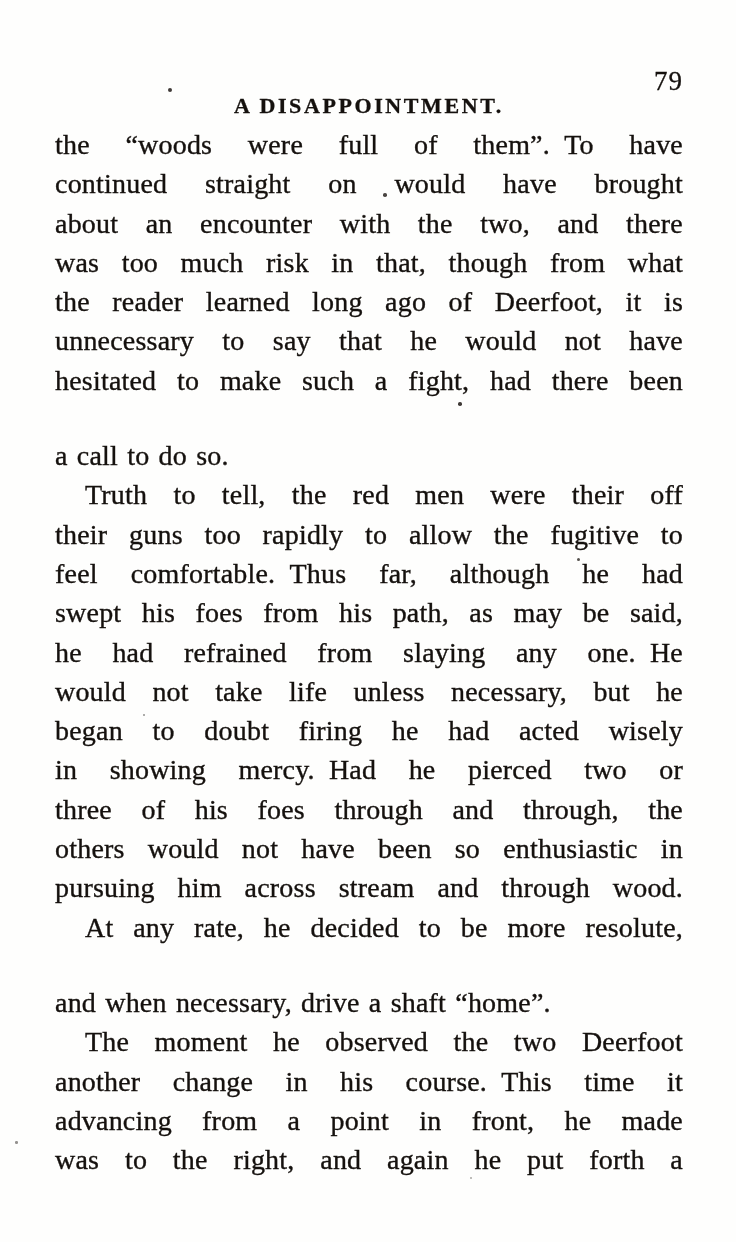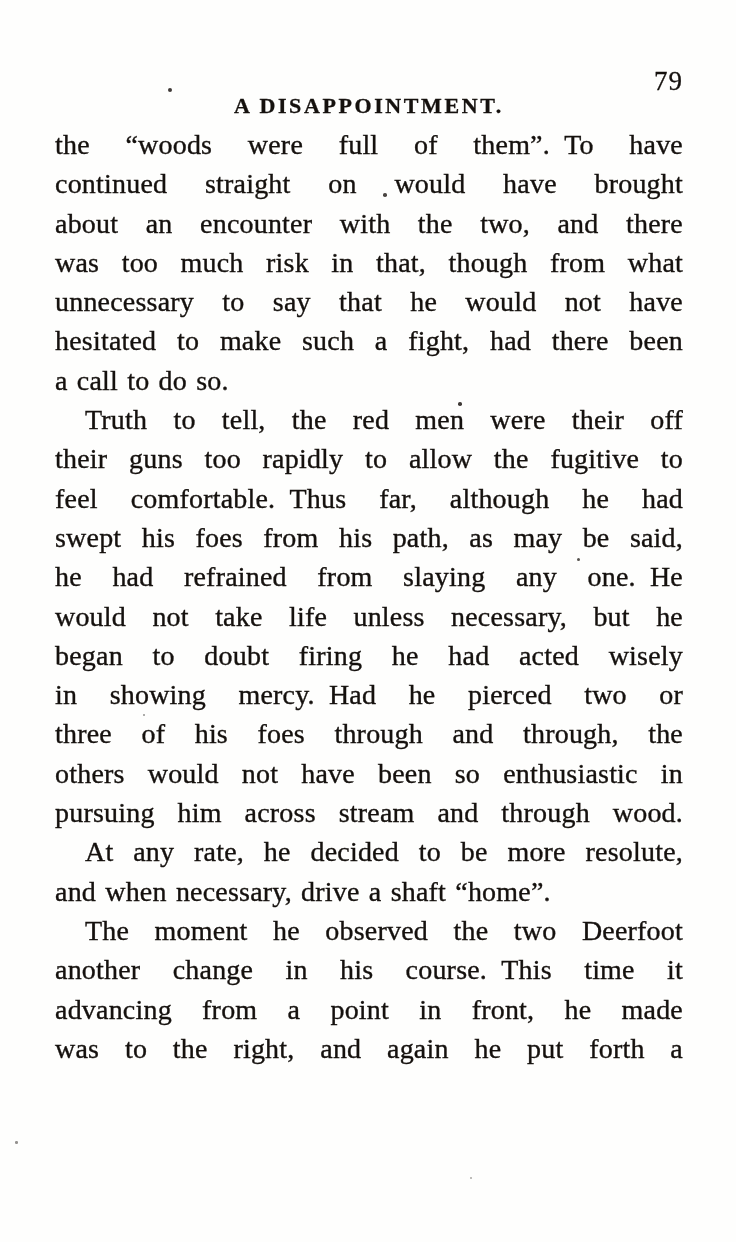--- a/index.html
+++ b/index.html
@@ -60,20 +60,21 @@
     text-align: justify;
     text-align-last: justify;
     letter-spacing: 0.2px;
     -webkit-text-stroke: 0.35px currentColor;
     white-space: normal;
   }
   .line.indent { text-indent: 30px; }
   .line.lastline {
     text-align-last: left;
     word-spacing: 2px;
+    margin-top: 36px;
   }
   
   .speck {
     position: absolute;
     background: #2a2521;
     border-radius: 50%;
   }
 </style>
 </head>
 <body>
@@ -83,20 +84,21 @@
   <div class="header">
     <span class="running-title">A DISAPPOINTMENT.</span>
     <span class="page-number">79</span>
   </div>
 
   <div class="bodytext" id="body-text">
       <div class="line">the “woods were full of them”. To have</div>
       <div class="line">continued straight on would have brought</div>
       <div class="line">about an encounter with the two, and there</div>
       <div class="line">was too much risk in that, though from what</div>
+      <div class="line">the reader learned long ago of Deerfoot, it is</div>
       <div class="line">unnecessary to say that he would not have</div>
       <div class="line">hesitated to make such a fight, had there been</div>
       <div class="line lastline">a call to do so.</div>
       <div class="line indent">Truth to tell, the red men were their off</div>
       <div class="line">their guns too rapidly to allow the fugitive to</div>
       <div class="line">feel comfortable. Thus far, although he had</div>
       <div class="line">swept his foes from his path, as may be said,</div>
       <div class="line">he had refrained from slaying any one. He</div>
       <div class="line">would not take life unless necessary, but he</div>
       <div class="line">began to doubt firing he had acted wisely</div>

